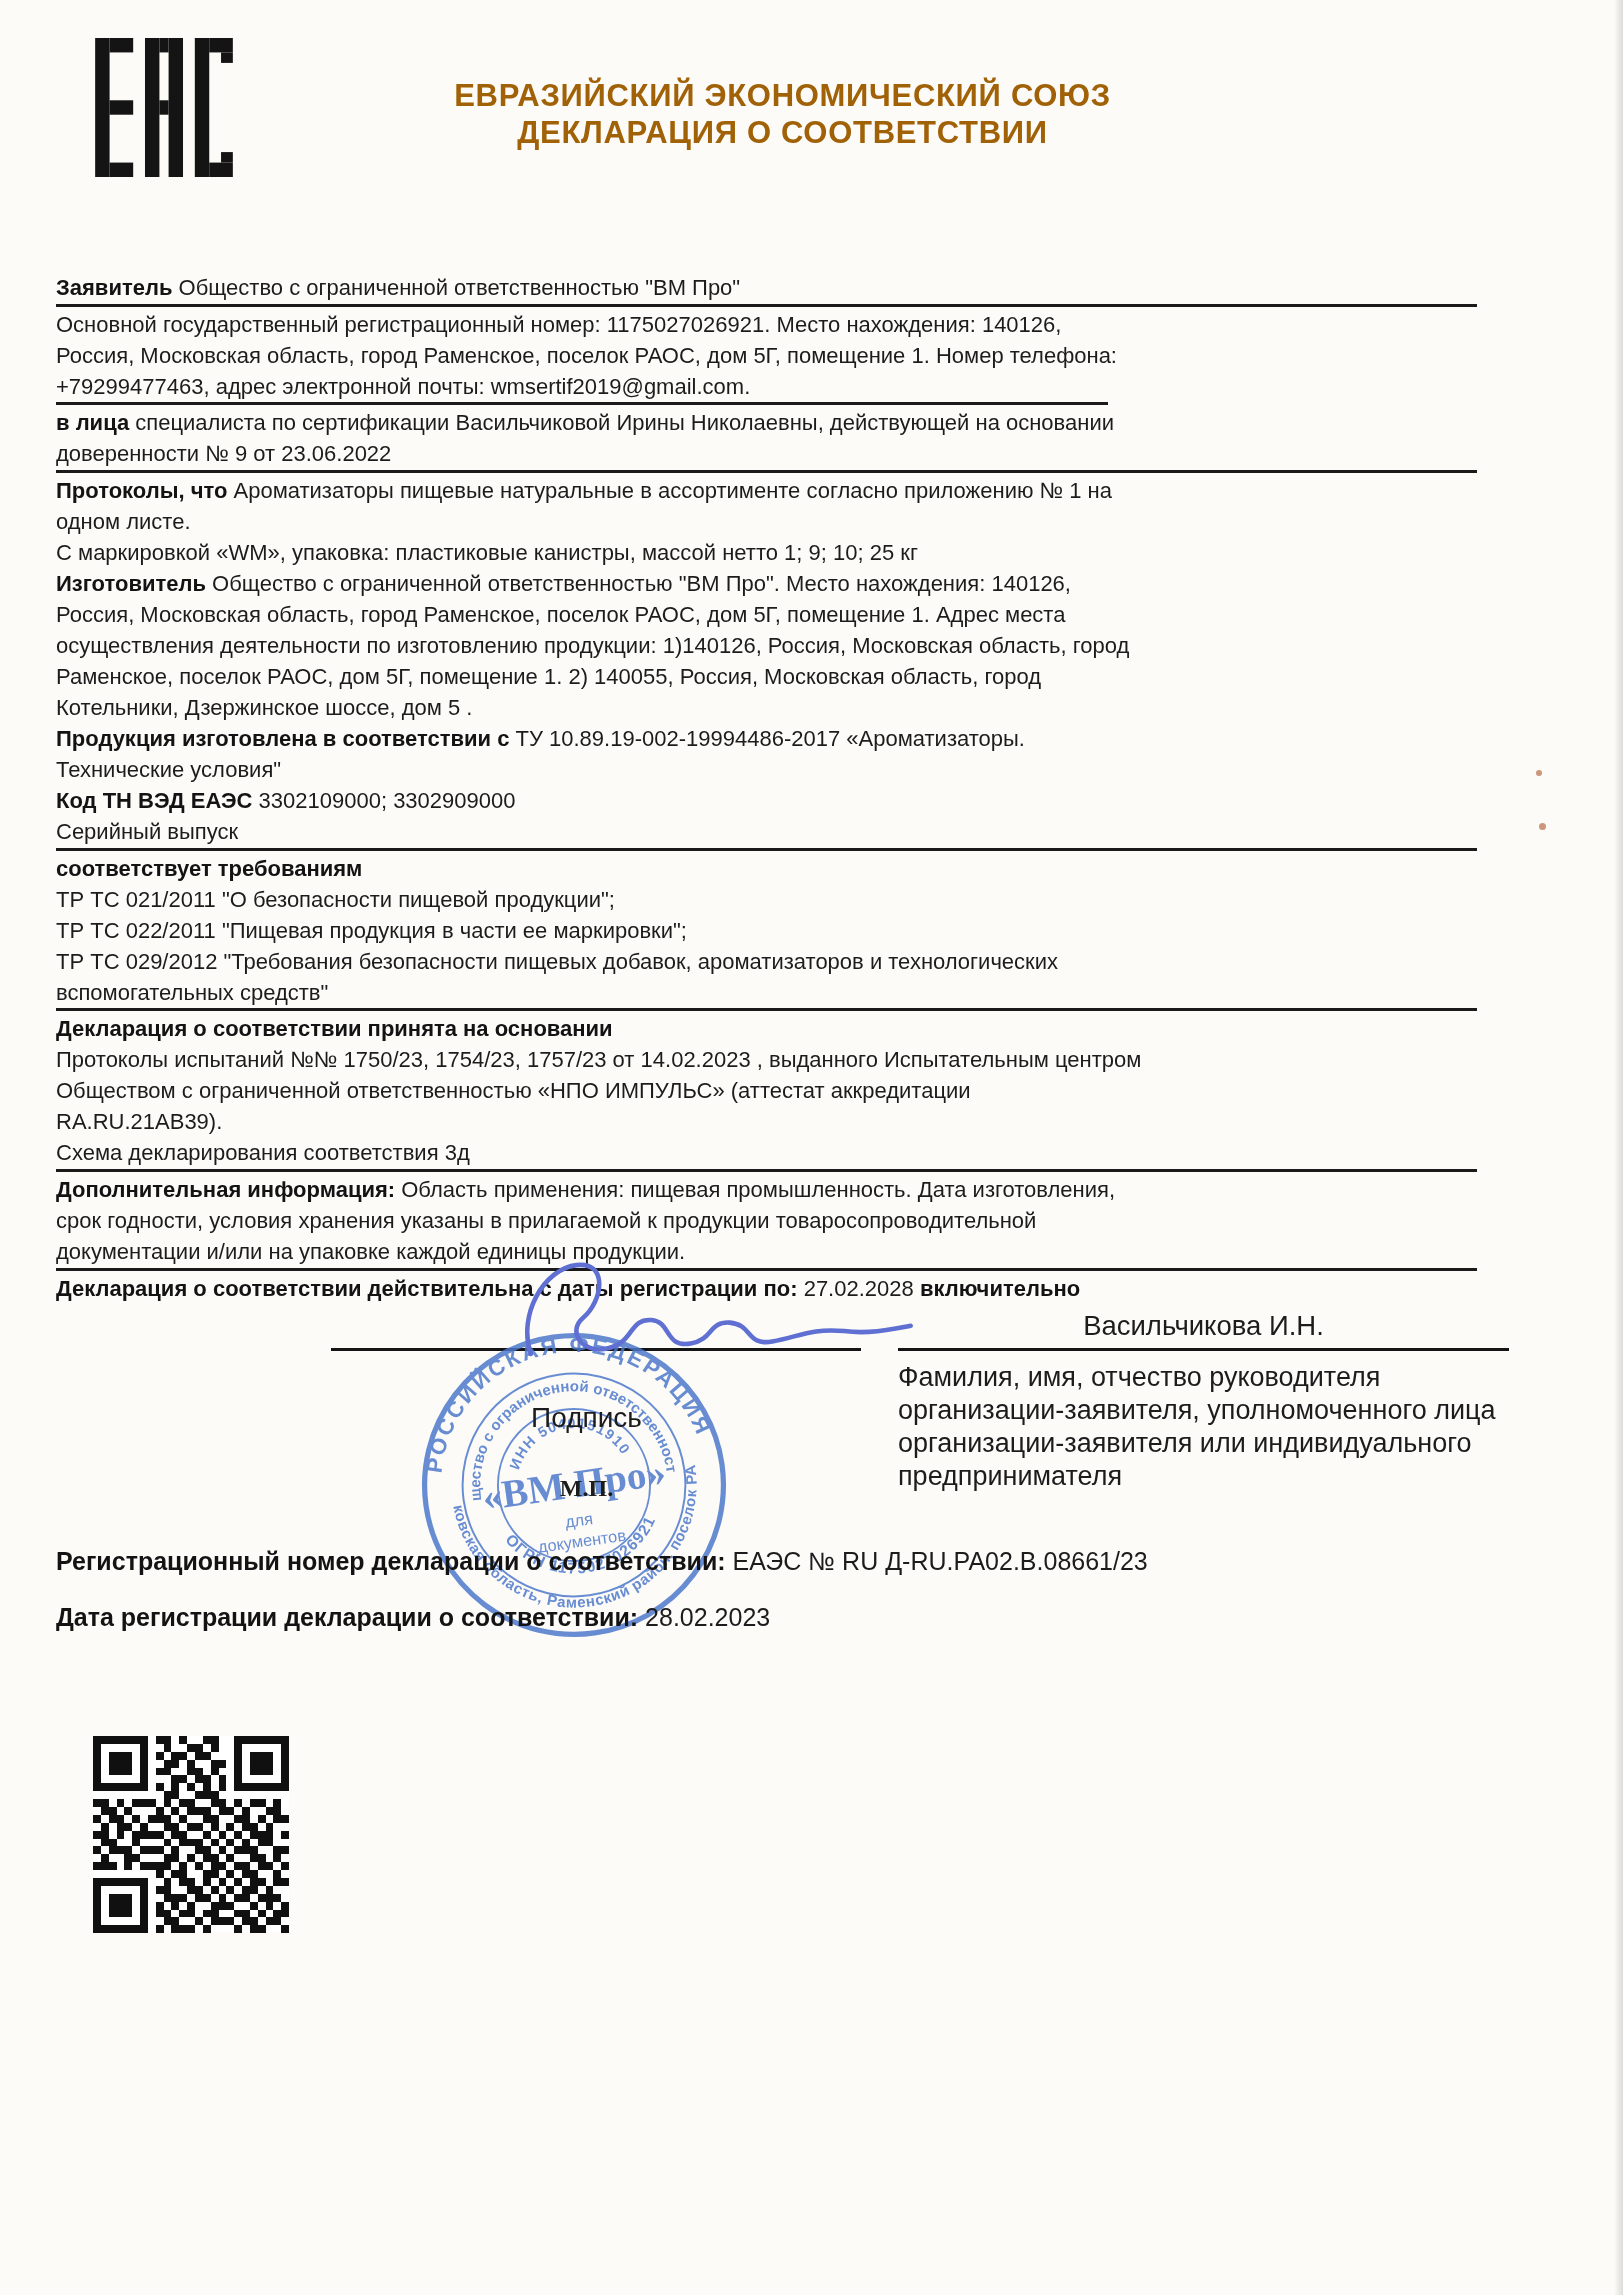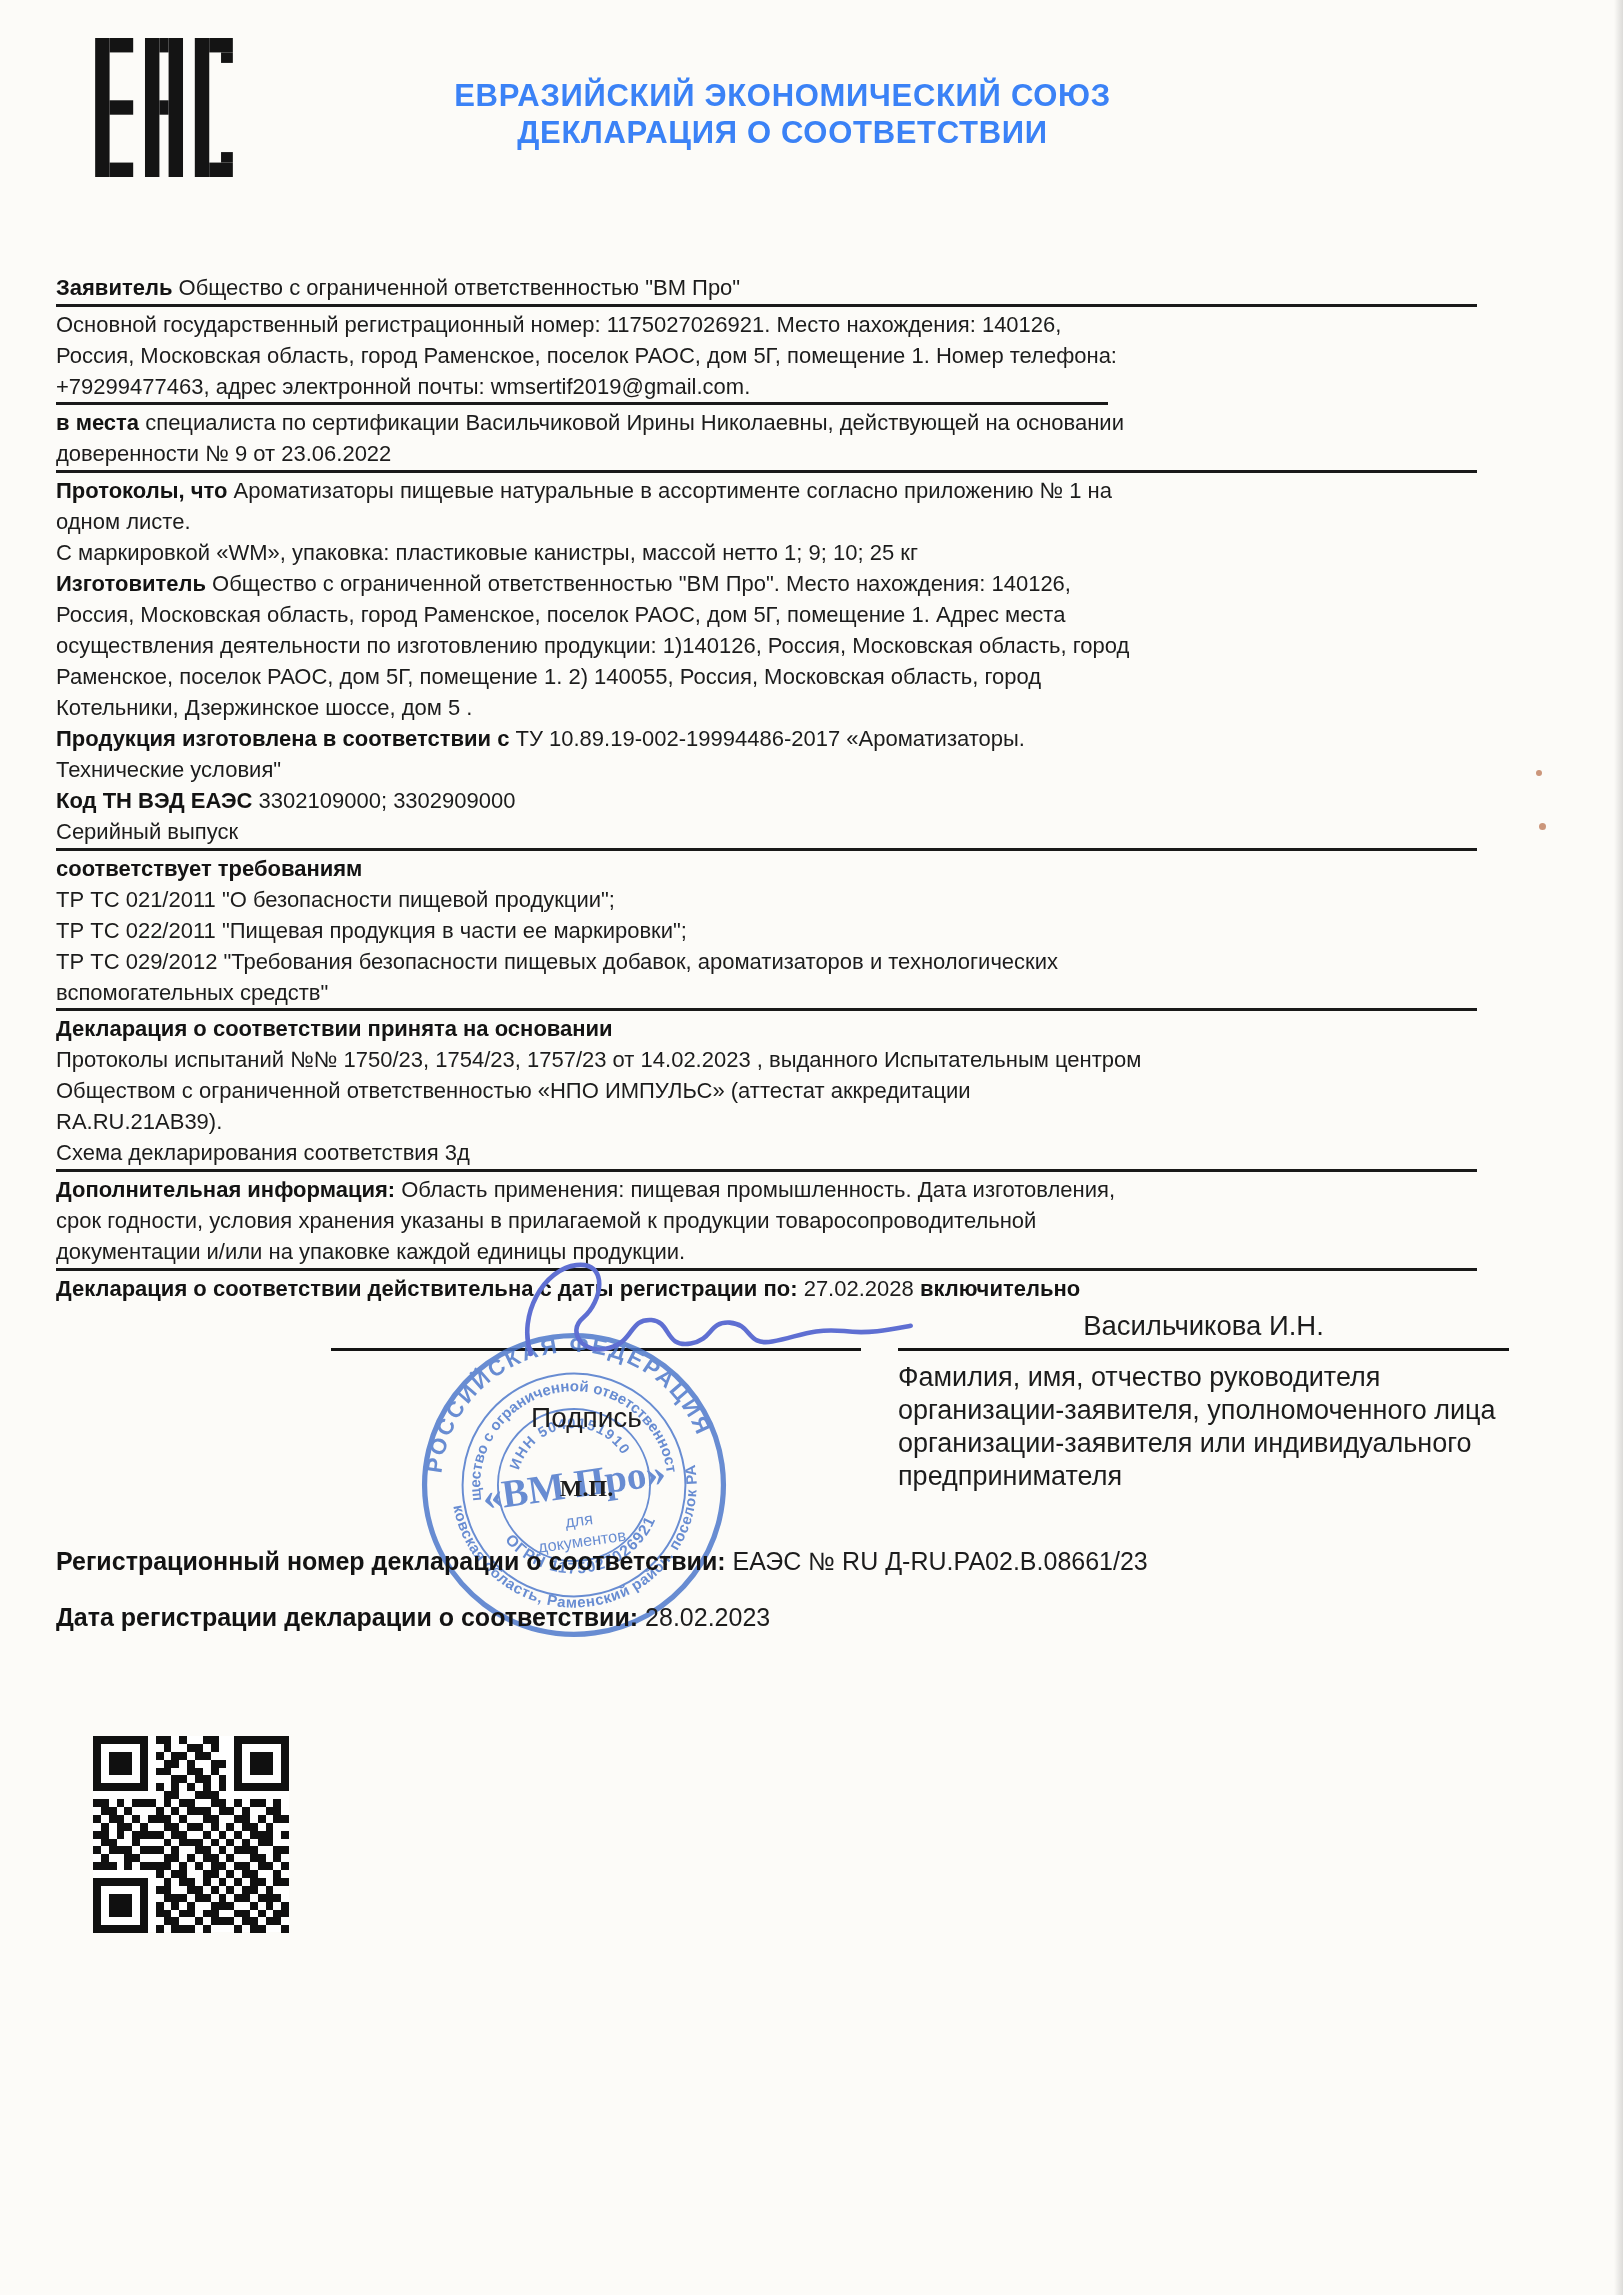--- a/index.html
+++ b/index.html
@@ -2,21 +2,21 @@
 <html style="font-size:10.5px"><head>
 <meta charset="utf-8">
 <style>
   html,body{margin:0;padding:0;background:#9a9a9a;}
   .page{position:relative;width:1624px;height:2295px;background:#fcfbf8;
         font-family:"Liberation Sans",sans-serif;color:#1c1c1c;overflow:hidden;}
   .page::after{content:"";position:absolute;top:0;right:0;width:10.5px;height:100%;
         background:linear-gradient(to left,rgba(90,90,90,.22),rgba(0,0,0,0));pointer-events:none;}
   .eac-logo{position:absolute;left:95px;top:38px;width:138px;height:139px;}
   .title{position:absolute;top:77px;left:0;width:1565px;text-align:center;
-         font-weight:700;font-size:31px;line-height:37px;letter-spacing:0.7px;color:#3b82f6;}
+         font-weight:700;font-size:31px;line-height:37px;letter-spacing:0.7px;color:#a16207;}
   .doc-body{position:absolute;left:56px;top:272px;width:1421px;font-size:22px;line-height:31px;}
   .paragraph{white-space:pre-line;}
   .b{font-weight:700;color:#131313;}
   .rule{height:0;border-bottom:3.3px solid #1a1a1a;margin:0.7px 0 2px 0;}
   .sigline{position:absolute;height:0;border-top:3.3px solid #141414;}
   .sig-label{position:absolute;left:416px;top:1402px;width:341px;text-align:center;
              font-size:28px;z-index:6;}
   .mp-label{position:absolute;left:416px;top:1475px;width:341px;text-align:center;
             font-family:"Liberation Serif",serif;font-weight:700;font-size:24px;z-index:6;}
   .sig-name{position:absolute;left:898px;top:1310px;width:611px;text-align:center;font-size:27.5px;}
@@ -59,21 +59,21 @@
     <div>ДЕКЛАРАЦИЯ О СООТВЕТСТВИИ</div>
   </div>
 
   <div class="doc-body">
       <div class="paragraph"><span class="b">Заявитель </span><span class="r">Общество с ограниченной ответственностью "ВМ Про"</span></div>
       <div class="rule" style="width: 100%;"></div>
       <div class="paragraph"><span class="r">Основной государственный регистрационный номер: 1175027026921. Место нахождения: 140126,
 Россия, Московская область, город Раменское, поселок  РАОС, дом 5Г, помещение 1. Номер телефона:
 +79299477463, адрес электронной почты: wmsertif2019@gmail.com.</span></div>
       <div class="rule" style="width: 74%;"></div>
-      <div class="paragraph"><span class="b">в места </span><span class="r">специалиста по сертификации Васильчиковой Ирины Николаевны, действующей на основании
+      <div class="paragraph"><span class="b">в лица </span><span class="r">специалиста по сертификации Васильчиковой Ирины Николаевны, действующей на основании
 доверенности № 9 от 23.06.2022</span></div>
       <div class="rule" style="width: 100%;"></div>
       <div class="paragraph"><span class="b">Протоколы, что </span><span class="r">Ароматизаторы пищевые натуральные в ассортименте согласно приложению № 1 на
 одном листе.</span></div>
       <div class="paragraph"><span class="r">С маркировкой «WM», упаковка: пластиковые канистры, массой нетто 1; 9; 10; 25 кг</span></div>
       <div class="paragraph"><span class="b">Изготовитель </span><span class="r">Общество с ограниченной ответственностью "ВМ Про". Место нахождения: 140126,
 Россия, Московская область, город Раменское, поселок  РАОС, дом 5Г, помещение 1. Адрес места
 осуществления деятельности по изготовлению продукции: 1)140126, Россия, Московская область, город
 Раменское, поселок РАОС, дом 5Г, помещение 1. 2) 140055, Россия, Московская область, город
 Котельники, Дзержинское шоссе, дом 5 .</span></div>

